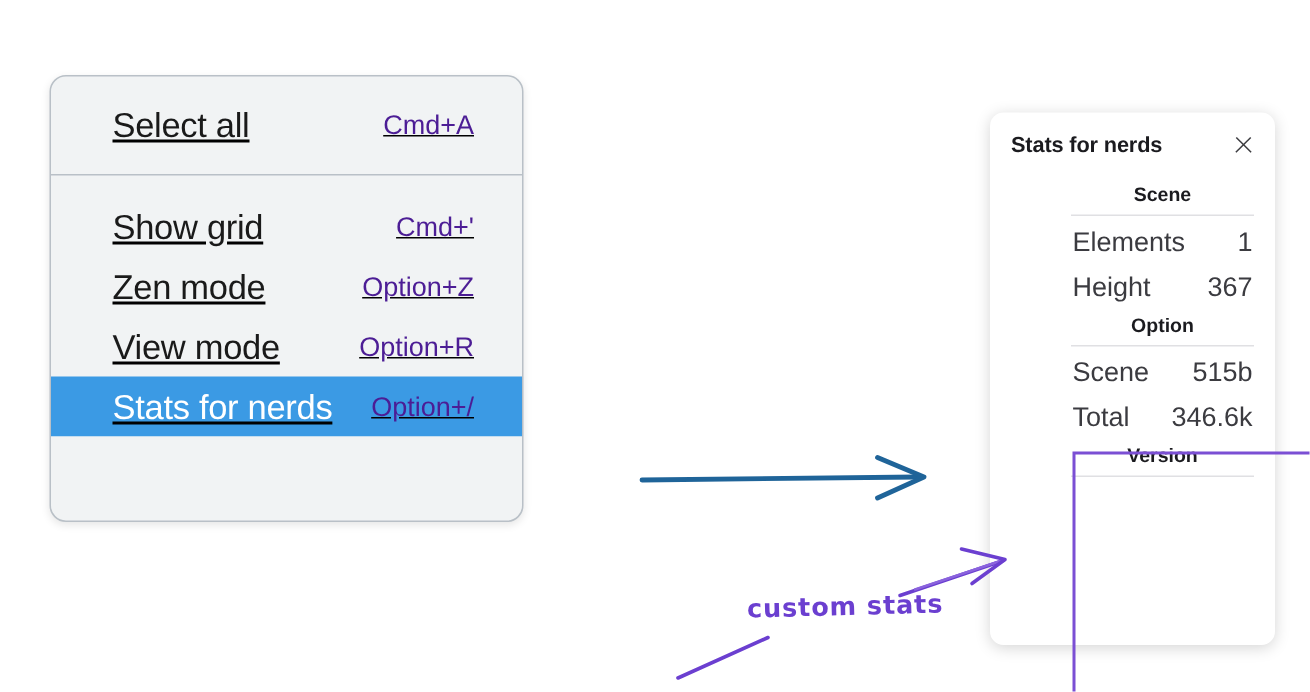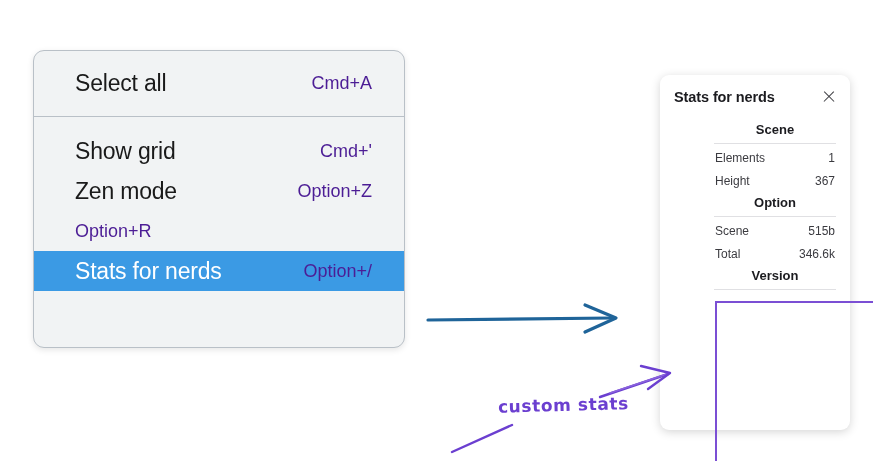--- a/index.html
+++ b/index.html
@@ -17,27 +17,28 @@
     width: 873px;
     height: 461px;
     background: #ffffff;
   }
 
   
   .context-menu {
     position: absolute;
     left: 33px;
     top: 50px;
-    width: 372px;
+    width: 316px;
     height: 298px;
     background: #f1f3f4;
     border: 1px solid #b9c0c7;
     border-radius: 11px;
     box-shadow: 0 2px 6px rgba(0,0,0,0.10);
     overflow: hidden;
+    text-decoration: underline;
   }
 
   .menu-group-top {
     padding: 12px 0 13px 0;
   }
   .menu-separator {
     height: 1px;
     background: #b9c0c7;
     width: 100%;
   }
@@ -126,21 +127,21 @@
   }
   .hrule {
     height: 1px;
     background: #e0e0e3;
     margin: 0 2px 2px 2px;
   }
   .stat-row {
     display: flex;
     justify-content: space-between;
     align-items: center;
-    font-size: 12px;
+    font-size: 18px;
     color: #3b3b40;
     padding: 4.5px 3px;
   }
   .stat-value { color: #3b3b40; }
 
   .stat-note {
     font-size: 13.5px;
     color: #3b3b40;
     padding: 6px 3px 4px 3px;
     white-space: nowrap;
@@ -198,20 +199,21 @@
     <div class="menu-group-bottom">
       <div class="menu-item">
         <span class="menu-label">Show grid</span>
         <span class="menu-shortcut">Cmd+'</span>
       </div>
       <div class="menu-item">
         <span class="menu-label">Zen mode</span>
         <span class="menu-shortcut">Option+Z</span>
       </div>
       <div class="menu-item">
+        <span class="menu-label">View mode</span>
         <span class="menu-shortcut">Option+R</span>
       </div>
       <div class="menu-item selected">
         <span class="menu-label">Stats for nerds</span>
         <span class="menu-shortcut">Option+/</span>
       </div>
       <div class="menu-tail"></div>
     </div>
   </div>
 

